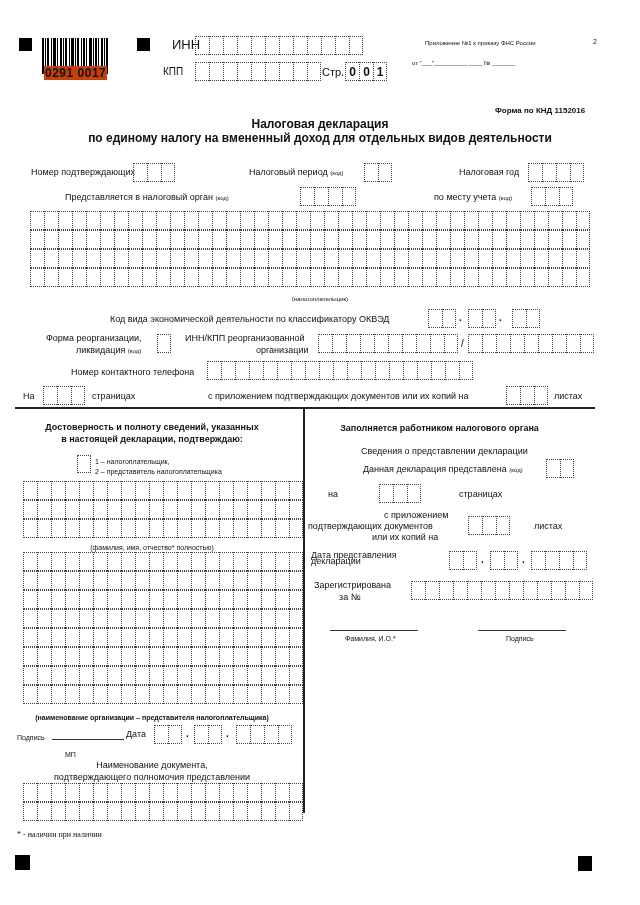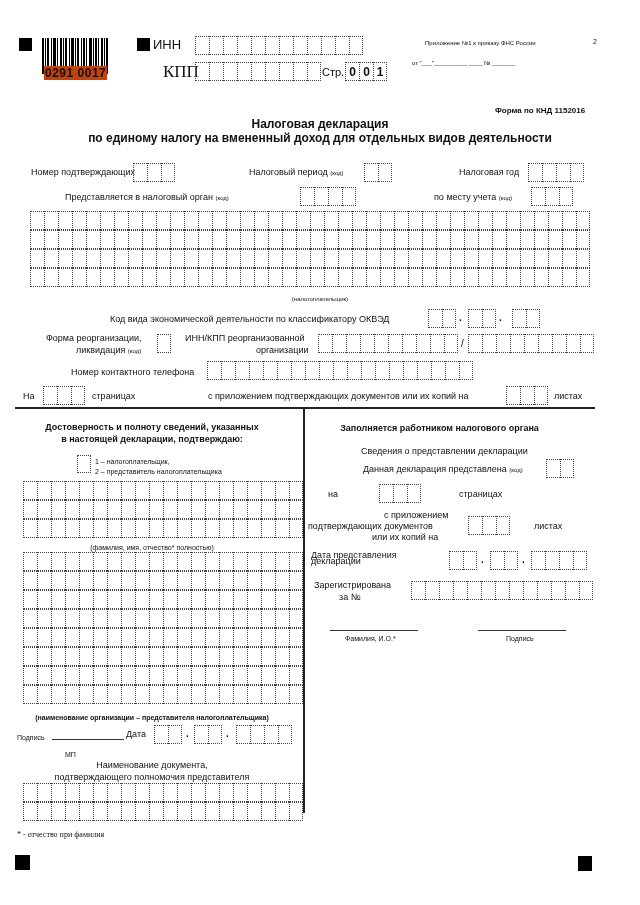--- a/index.html
+++ b/index.html
@@ -77,36 +77,36 @@
   <div class="bar" style="width:1px"></div>
     <div class="gap" style="width:2px"></div>
   <div class="bar" style="width:2px"></div>
     <div class="gap" style="width:1px"></div>
   <div class="bar" style="width:1px"></div>
     <div class="gap" style="width:1px"></div>
   <div class="bar" style="width:2px"></div>
 </div>
 <div class="abs" style="left:44px;top:66px;font-size:12px;font-weight:bold;background:#c2410c;padding:0 1px;letter-spacing:0.5px;">0291 0017</div>
 
-<div class="t" style="left:153px;top:37px;font-size:13px;line-height:15px;text-align:center;">ИНН</div>
+<div class="t" style="left:172px;top:37px;font-size:13px;line-height:15px;text-align:center;">ИНН</div>
 <div class="grid" style="left:195px;top:36px;">
   <div class="cell"></div>
     <div class="cell"></div>
     <div class="cell"></div>
     <div class="cell"></div>
   <div class="cell"></div>
     <div class="cell"></div>
     <div class="cell"></div>
     <div class="cell"></div>
   <div class="cell"></div>
     <div class="cell"></div>
     <div class="cell"></div>
     <div class="cell"></div>
 </div>
-<div class="t" style="left:163px;top:64px;font-size:17px;line-height:15px;font-family:Liberation Serif, serif;">КПП</div>
+<div class="t" style="left:163px;top:64px;font-size:10px;line-height:15px;">КПП</div>
 <div class="grid" style="left:195px;top:62px;">
   <div class="cell"></div>
     <div class="cell"></div>
     <div class="cell"></div>
     <div class="cell"></div>
   <div class="cell"></div>
     <div class="cell"></div>
     <div class="cell"></div>
     <div class="cell"></div>
   <div class="cell"></div>
@@ -705,21 +705,21 @@
 <div class="dot" style="left:226px;top:728px;">.</div>
 <div class="grid" style="left:236px;top:725px;">
   <div class="cell"></div>
     <div class="cell"></div>
     <div class="cell"></div>
     <div class="cell"></div>
 </div>
 <div class="t sm" style="left:65px;top:749px;font-size:7px;">МП</div>
 
 <div class="t" style="left:0;width:304px;text-align:center;top:760px;">Наименование документа,</div>
-<div class="t" style="left:0;width:304px;text-align:center;top:772px;">подтверждающего полномочия представителя</div>
+<div class="t" style="left:0;width:304px;text-align:center;top:772px;">подтверждающего полномочия представлении</div>
 <div class="grid rows" style="left:23px;top:783px;">
   <div class="gridrow" id="doc-r1">
       <div class="cell"></div>
       <div class="cell"></div>
       <div class="cell"></div>
       <div class="cell"></div>
       <div class="cell"></div>
       <div class="cell"></div>
       <div class="cell"></div>
       <div class="cell"></div>
@@ -753,21 +753,21 @@
       <div class="cell"></div>
       <div class="cell"></div>
       <div class="cell"></div>
       <div class="cell"></div>
       <div class="cell"></div>
       <div class="cell"></div>
       <div class="cell"></div>
     </div>
 </div>
 
-<div class="t" style="left:17px;top:829px;font-family:'Liberation Serif', serif;font-size:8px;">* - отчество при фамилия</div>
+<div class="t" style="left:17px;top:829px;font-family:'Liberation Serif', serif;font-size:8px;">* - наличии при наличии</div>
 
 <div class="t b" style="left:304px;width:271px;text-align:center;top:423px;">Заполняется работником налогового органа</div>
 <div class="t" style="left:361px;top:446px;">Сведения о представлении декларации</div>
 <div class="t" style="left:363px;top:464px;">
   <span>Данная декларация представлена</span>
   <span class="sm">(код)</span>
 </div>
 <div class="grid" style="left:546px;top:459px;">
   <div class="cell"></div>
     <div class="cell"></div>

